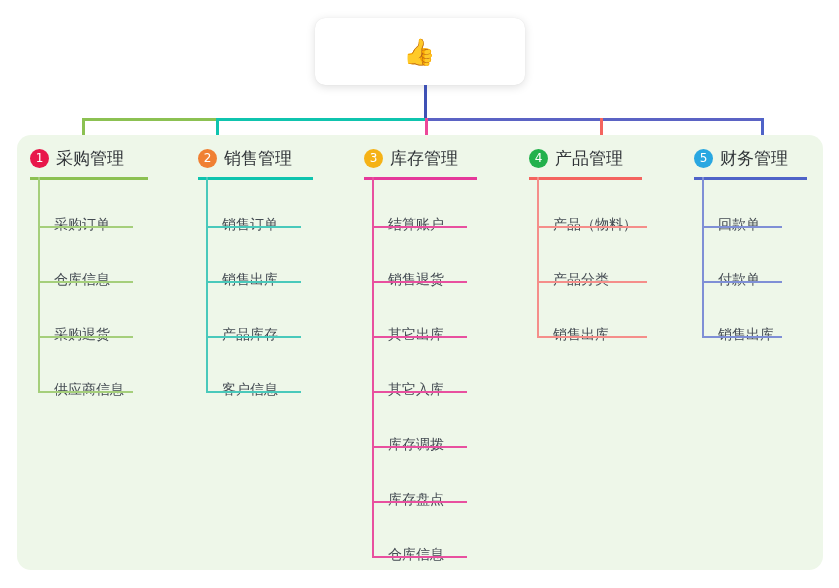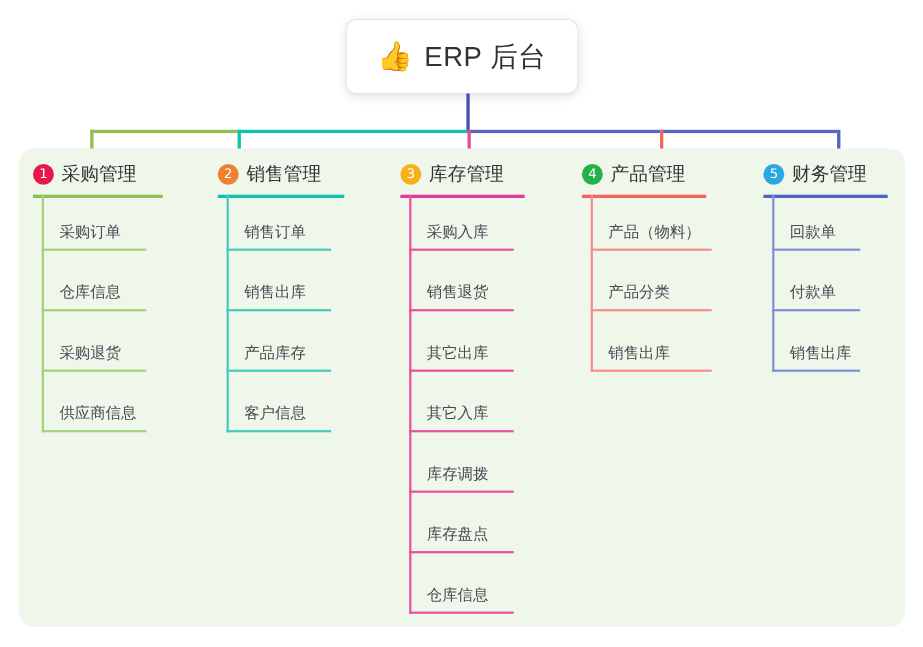--- a/index.html
+++ b/index.html
@@ -96,40 +96,39 @@
     top: 42px;
   }
 
   
   .spine { position: absolute; width: 2px; left: 8px; }
 
   .leaf { position: absolute; left: 8px; }
   .leaf-label {
     position: absolute;
     left: 16px;
-    top: 1px;
+    top: 15px;
     font-size: 14px;
     color: #444b52;
     white-space: nowrap;
   }
   .leaf-rule {
     position: absolute;
     left: 0;
     top: 25px;
     height: 2px;
   }
 </style>
 </head>
 <body>
 
 <div id="canvas">
 
   <div class="root-card">
     <span class="root-emoji">👍</span>
-    <span class="root-title">ERP 后台</span>
   </div>
 
   <div id="connectors">
       <div class="vline" style="left: 424px; top: 85px; height: 36px; background: rgb(63, 81, 181);"></div>
       <div class="hline" style="left: 82px; top: 118px; width: 134px; background: rgb(140, 193, 82);"></div>
       <div class="hline" style="left: 216px; top: 118px; width: 209px; background: rgb(15, 196, 174);"></div>
       <div class="hline" style="left: 425px; top: 118px; width: 336px; background: rgb(91, 99, 196);"></div>
       <div class="vline" style="left: 82px; top: 118px; height: 30px; background: rgb(140, 193, 82);"></div>
       <div class="vline" style="left: 216px; top: 118px; height: 30px; background: rgb(15, 196, 174);"></div>
       <div class="vline" style="left: 425px; top: 118px; height: 30px; background: rgb(236, 72, 153);"></div>
@@ -188,21 +187,21 @@
           </div>
         </div>
         <div class="column" style="left: 347px;">
           <div class="col-head">
             <span class="badge" style="background: rgb(245, 178, 22);">3</span>
             <span class="col-title">库存管理</span>
           </div>
           <div class="col-rule" style="width: 113px; background: rgb(229, 57, 154);"></div>
           <div class="spine" style="top: 42px; height: 381px; background: rgb(232, 80, 159);"></div>
           <div class="leaf" style="top: 66px;">
-            <span class="leaf-label">采购入库</span>
+            <span class="leaf-label">结算账户</span>
             <div class="leaf-rule" style="width: 95px; background: rgb(232, 80, 159);"></div>
           </div>
           <div class="leaf" style="top: 121px;">
             <span class="leaf-label">销售退货</span>
             <div class="leaf-rule" style="width: 95px; background: rgb(232, 80, 159);"></div>
           </div>
           <div class="leaf" style="top: 176px;">
             <span class="leaf-label">其它出库</span>
             <div class="leaf-rule" style="width: 95px; background: rgb(232, 80, 159);"></div>
           </div>

